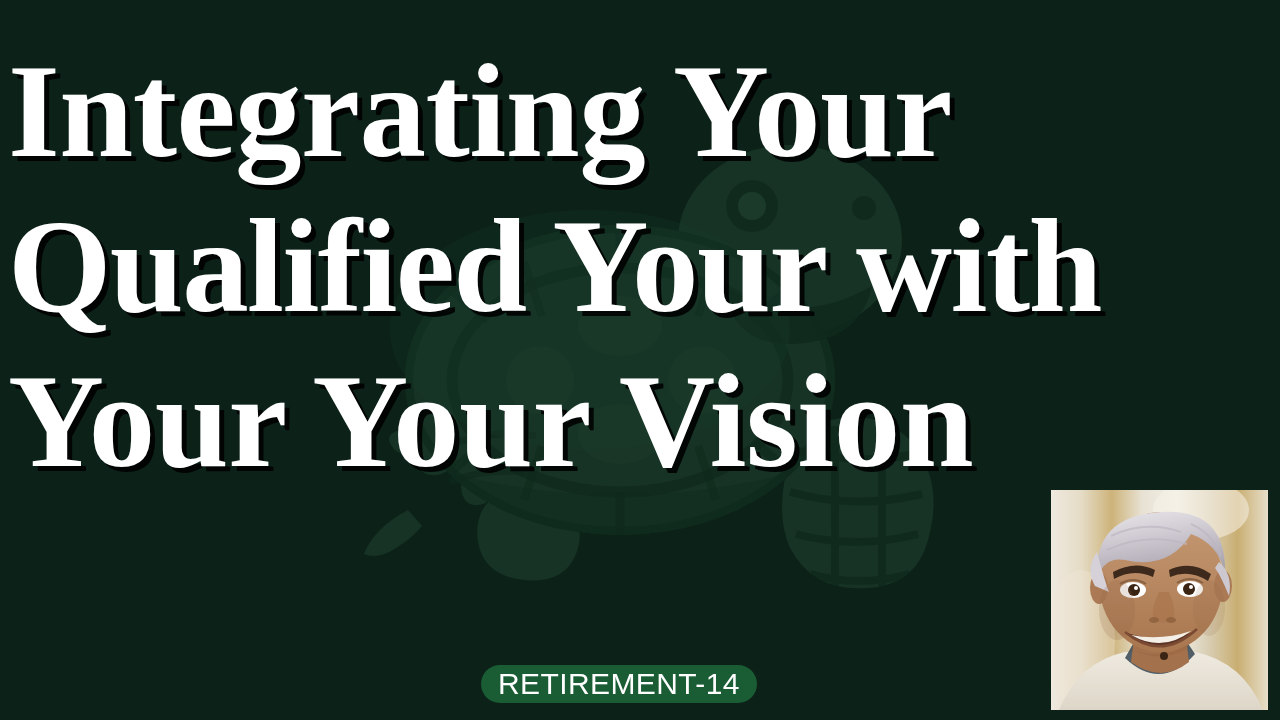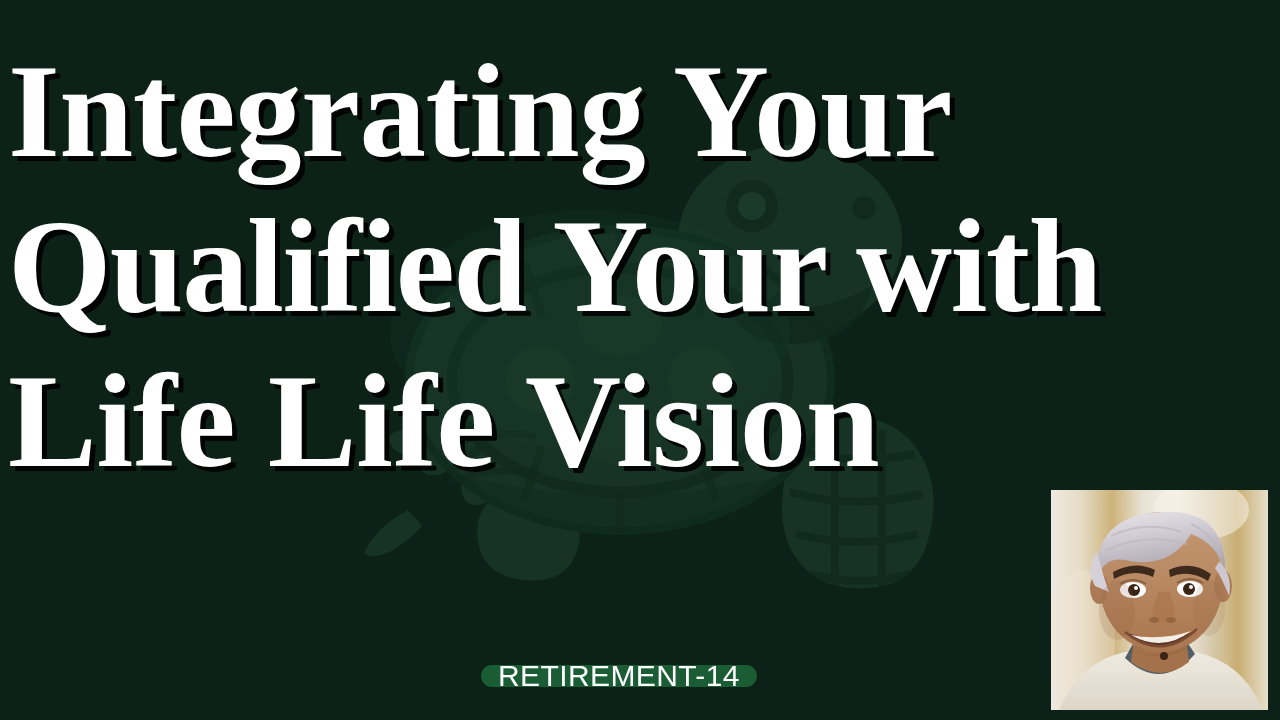--- a/index.html
+++ b/index.html
@@ -48,21 +48,21 @@
     text-shadow: 5px 5px 0px rgba(0,0,0,0.88);
   }
   .title-line.l2 { letter-spacing: -1.6px; }
   .title-line.l3 { letter-spacing: -0.5px; }
 
   
   #badge {
     position: absolute;
     left: 481px;
     top: 665px;
-    height: 22px;
+    height: 38px;
     padding: 0 17px;
     display: flex;
     align-items: center;
     justify-content: center;
     background: #1a5c33;
     border-radius: 19px;
     box-sizing: border-box;
   }
   #badge-label {
     font-family: "Liberation Sans", sans-serif;
@@ -169,21 +169,21 @@
         <path d="M150 320 q44 -22 96 -14"></path>
       </g>
 
       <ellipse cx="300" cy="200" rx="200" ry="120" fill="#1e4030" opacity="0.18"></ellipse>
     </svg>
   </div>
 
   <div id="title-block">
     <div class="title-line l1" style="color: rgb(255, 255, 255);">Integrating Your</div>
     <div class="title-line l2" style="color: rgb(255, 255, 255);">Qualified Your with</div>
-    <div class="title-line l3" style="color: rgb(255, 255, 255);">Life Life Vision</div>
+    <div class="title-line l3" style="color: rgb(255, 255, 255);">Your Your Vision</div>
   </div>
 
   <div id="badge" style="background: rgb(26, 92, 51);">
     <span id="badge-label" style="color: rgb(255, 255, 255);">RETIREMENT-14</span>
   </div>
 
   <div id="portrait">
     <svg viewBox="0 0 217 220" xmlns="http://www.w3.org/2000/svg" aria-hidden="true">
       <defs>
         <linearGradient id="bgWall" x1="0" y1="0" x2="1" y2="0">

